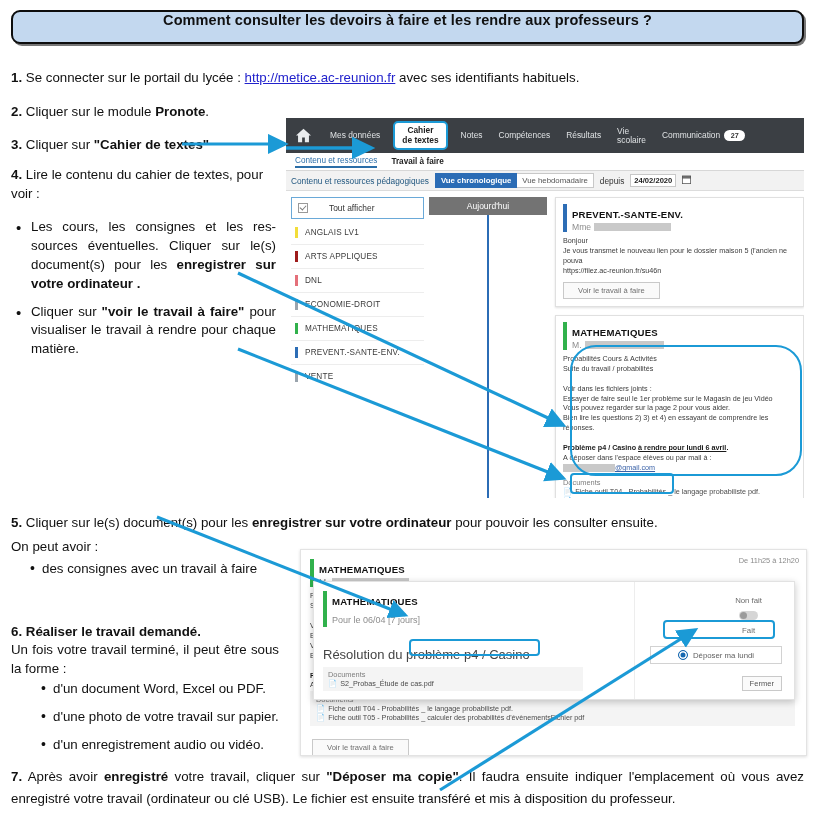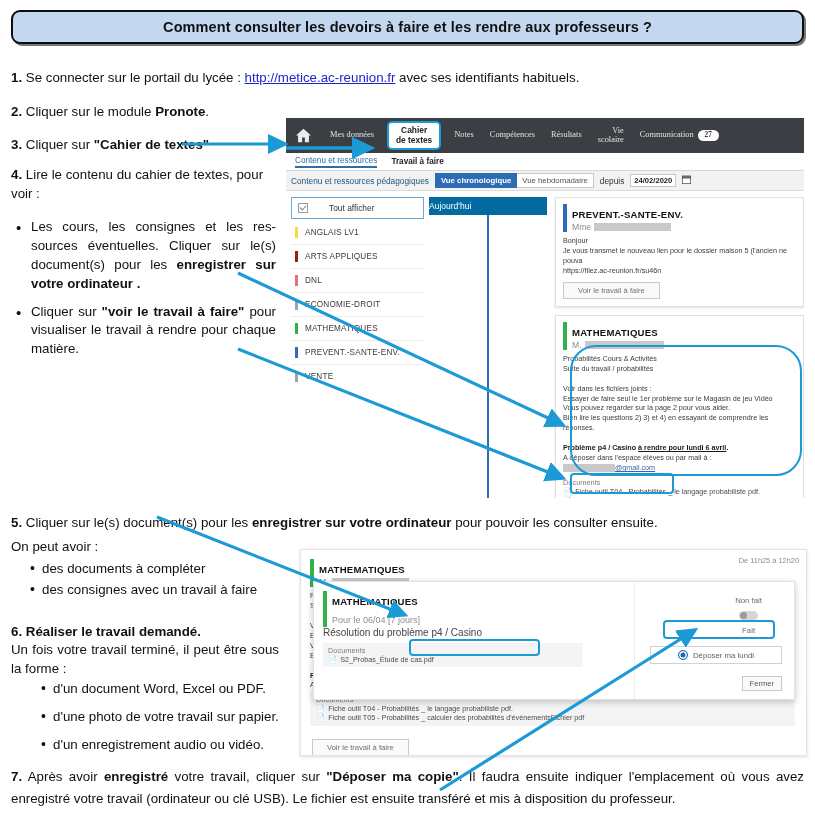--- a/index.html
+++ b/index.html
@@ -7,21 +7,21 @@
     width:815px;height:816px;background:#ffffff;
     font-family:"Liberation Sans", sans-serif;
     color:#111;position:relative;overflow:hidden;
   }
   .page{position:relative;width:815px;height:816px;}
 
   
   .banner{
     position:absolute;left:11px;top:10px;width:793px;height:34px;
     background:#c3d8ef;border:2px solid #0d0d0d;border-radius:9px;
-    box-sizing:border-box;display:flex;align-items:center;justify-content:center;
+    box-sizing:border-box;display:flex;justify-content:center;
     box-shadow:2px 2px 0 #777;
   }
   .banner-title{font-size:14.5px;font-weight:bold;letter-spacing:.1px;color:#111;}
 
   
   .txt{position:absolute;font-size:13.3px;line-height:1.42;color:#111;}
   .num{font-weight:bold;}
   .b{font-weight:bold;}
   .link{color:#2222cc;text-decoration:underline;}
   .justify{text-align:justify;}
@@ -33,21 +33,21 @@
   ul.dots li{position:relative;margin-bottom:2px;}
   ul.dots li:before{content:"•";position:absolute;left:-12px;top:-1px;font-size:14px;}
 
   
   .shot{position:absolute;background:#fff;overflow:hidden;}
   .pn-topbar{
     background:#3b3f44;height:35px;display:flex;align-items:center;
     color:#dfe2e4;font-size:8.4px;
   }
   .pn-home{margin:0 10px 0 9px;display:flex;align-items:center;}
-  .pn-tab{padding:0 8px;white-space:nowrap;text-align:right;line-height:1.05;font-family:Liberation Serif, serif;}
+  .pn-tab{padding:0 8px;white-space:nowrap;text-align:left;line-height:1.05;}
   .pn-tab.two{font-size:8.4px;}
   .pn-tab-active{
     background:#fff;color:#222;border:2px solid #1b9ad6;border-radius:5px;
     padding:3px 7px;font-weight:bold;margin:0 5px;line-height:1.1;
     text-align:center;position:relative;z-index:3;
   }
   .pn-badge{
     display:inline-flex;align-items:center;justify-content:center;
     background:#fff;color:#333;border-radius:9px;min-width:15px;height:11px;
     font-size:7.2px;font-weight:bold;margin-left:4px;padding:0 3px;
@@ -76,21 +76,21 @@
   }
   .chk{width:8px;height:8px;border:1px solid #999;background:#fff;position:relative;flex:none;}
   .chk:after{content:"";position:absolute;left:1.5px;top:0px;width:3px;height:5px;
     border:solid #7a7a7a;border-width:0 1.2px 1.2px 0;transform:rotate(42deg);}
   .subject{
     display:flex;align-items:center;gap:7px;font-size:8.2px;color:#3a3a3a;
     padding:6px 4px;border-bottom:1px solid #ededed;letter-spacing:.2px;
   }
   .subject .bar{width:3px;height:11px;flex:none;}
   .pn-mid{width:118px;padding-top:6px;}
-  .today-btn{background:#0369a1;color:#fff;font-size:8.5px;text-align:left;padding:4px 0;}
+  .today-btn{background:#737373;color:#fff;font-size:8.5px;text-align:center;padding:4px 0;}
   .timeline{width:2px;background:#2b6cb5;margin:0 auto;}
 
   .pn-right{flex:1;padding:6px 0 0 8px;}
   .card{
     background:#fff;border:1px solid #e0e0e0;box-shadow:0 1px 2px rgba(0,0,0,.12);
     padding:6px 8px 7px 7px;margin-bottom:8px;position:relative;
   }
   .card-head{display:flex;align-items:flex-start;gap:5px;}
   .card-bar{width:4px;align-self:stretch;min-height:22px;flex:none;}
   .card-title{font-size:9.6px;font-weight:bold;color:#111;letter-spacing:.2px;}
@@ -112,21 +112,21 @@
   .hl{position:absolute;border:2px solid #1b9ad6;border-radius:4px;}
 
   
   .time-label{position:absolute;right:7px;top:6px;font-size:7.4px;color:#8a8a8a;}
   .modal{
     position:absolute;background:#fff;border:1px solid #e2e2e2;
     box-shadow:0 2px 7px rgba(0,0,0,.22);
   }
   .modal-title{font-size:9.6px;font-weight:bold;color:#111;letter-spacing:.2px;}
   .modal-sub{font-size:9px;color:#8d8d8d;}
-  .modal-desc{font-size:10px;color:#444;margin-top:0;}
+  .modal-desc{font-size:13px;color:#444;margin-top:20px;}
   .docs-strip{background:#f4f4f4;margin-top:5px;padding:3px 5px;}
   .toggle-row{display:flex;align-items:center;gap:6px;font-size:7.8px;color:#6c6c6c;}
   .toggle{width:19px;height:9px;border-radius:5px;background:#d6d6d6;position:relative;flex:none;}
   .toggle:before{content:"";position:absolute;left:1px;top:1px;width:7px;height:7px;border-radius:50%;background:#9b9b9b;}
   .deposit-btn{
     border:1px solid #d2d2d2;background:#fff;color:#5f5f5f;font-size:7.8px;
     padding:3px 8px;display:flex;align-items:center;gap:5px;justify-content:center;
   }
   .deposit-ico{width:8px;height:8px;border-radius:50%;background:#1668b0;border:1.5px solid #1668b0;box-shadow:inset 0 0 0 1.5px #fff;flex:none;}
   .close-btn{border:1px solid #c9c9c9;background:#fafafa;color:#555;font-size:7.6px;padding:2px 7px;}
@@ -303,21 +303,20 @@
       </div>
     </div>
   </div>
 
   <div class="txt" style="left:11px;top:514px;width:730px;">
     <span class="num">5.</span><span> Cliquer sur le(s) document(s) pour les </span><span class="b">enregistrer sur votre ordinateur</span><span> pour pouvoir les consulter ensuite.</span>
   </div>
   <div class="txt" style="left:11px;top:538px;width:260px;">On peut avoir :</div>
   <div class="txt" style="left:22px;top:560px;width:270px;">
     <ul class="dots">
-      <li>des documents à compléter</li>
       <li>des consignes avec un travail à faire</li>
     </ul>
   </div>
 
   <div class="txt b" style="left:11px;top:623px;width:280px;">6. Réaliser le travail demandé.</div>
   <div class="txt justify" style="left:11px;top:641px;width:268px;">Un fois votre travail terminé, il peut être sous la forme :</div>
   <div class="txt" style="left:33px;top:680px;width:270px;">
     <ul class="dots">
       <li style="margin-bottom:9px">d'un document Word, Excel ou PDF.</li>
       <li style="margin-bottom:9px">d'une photo de votre travail sur papier.</li>

